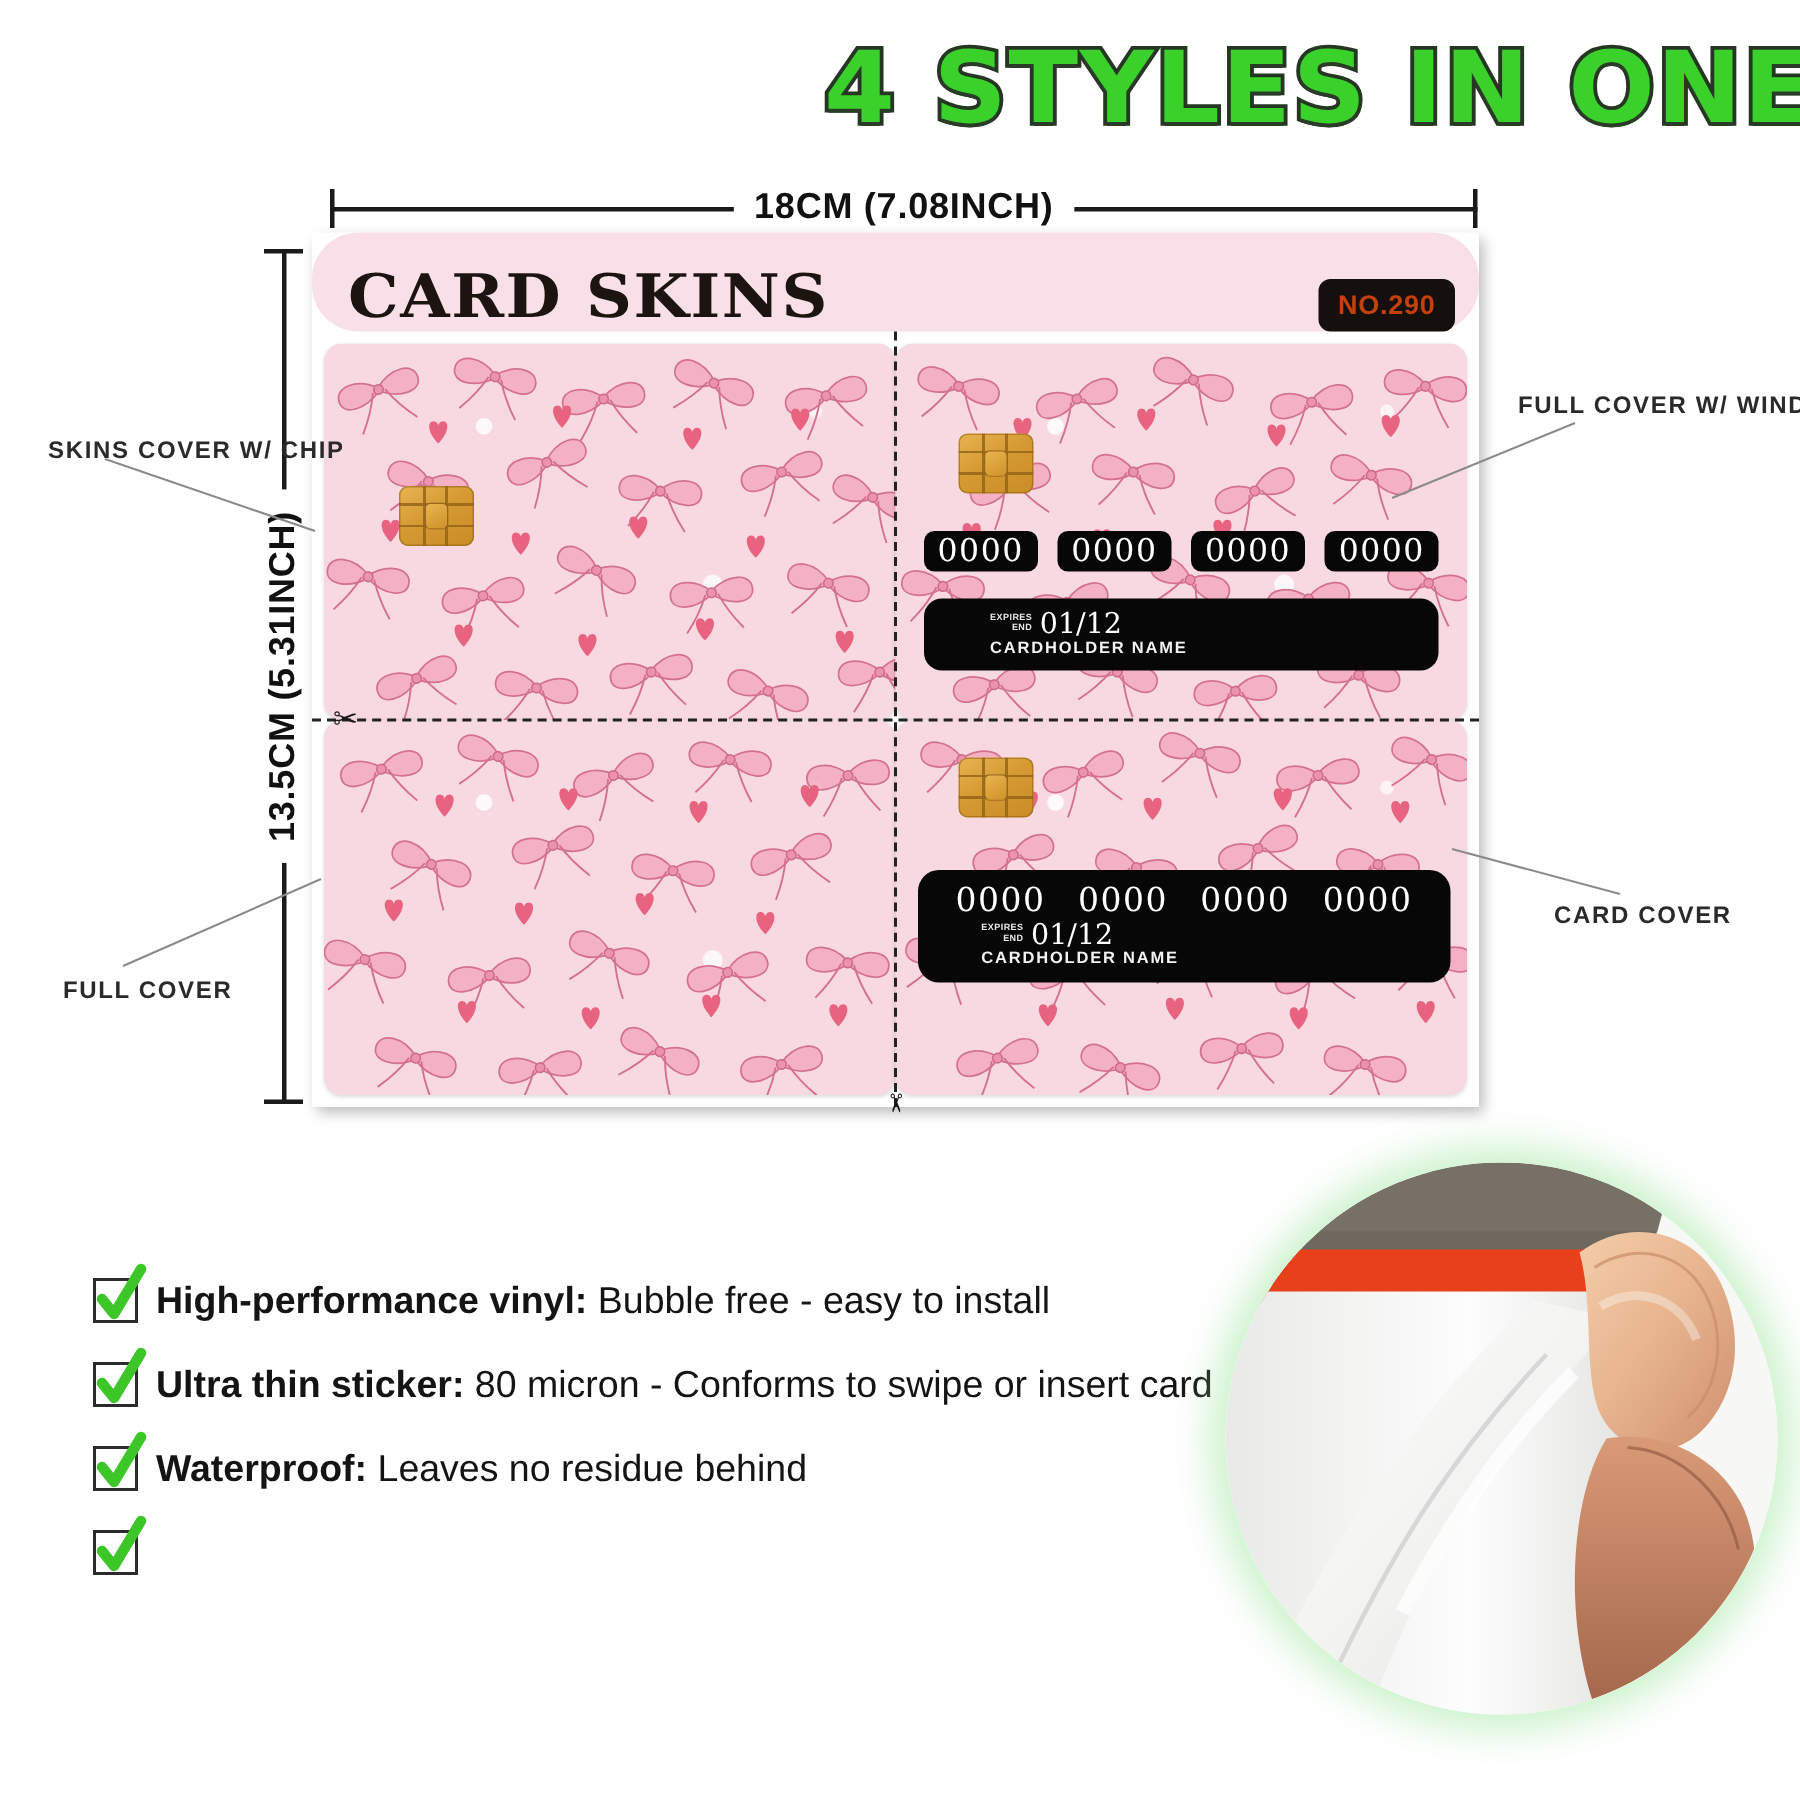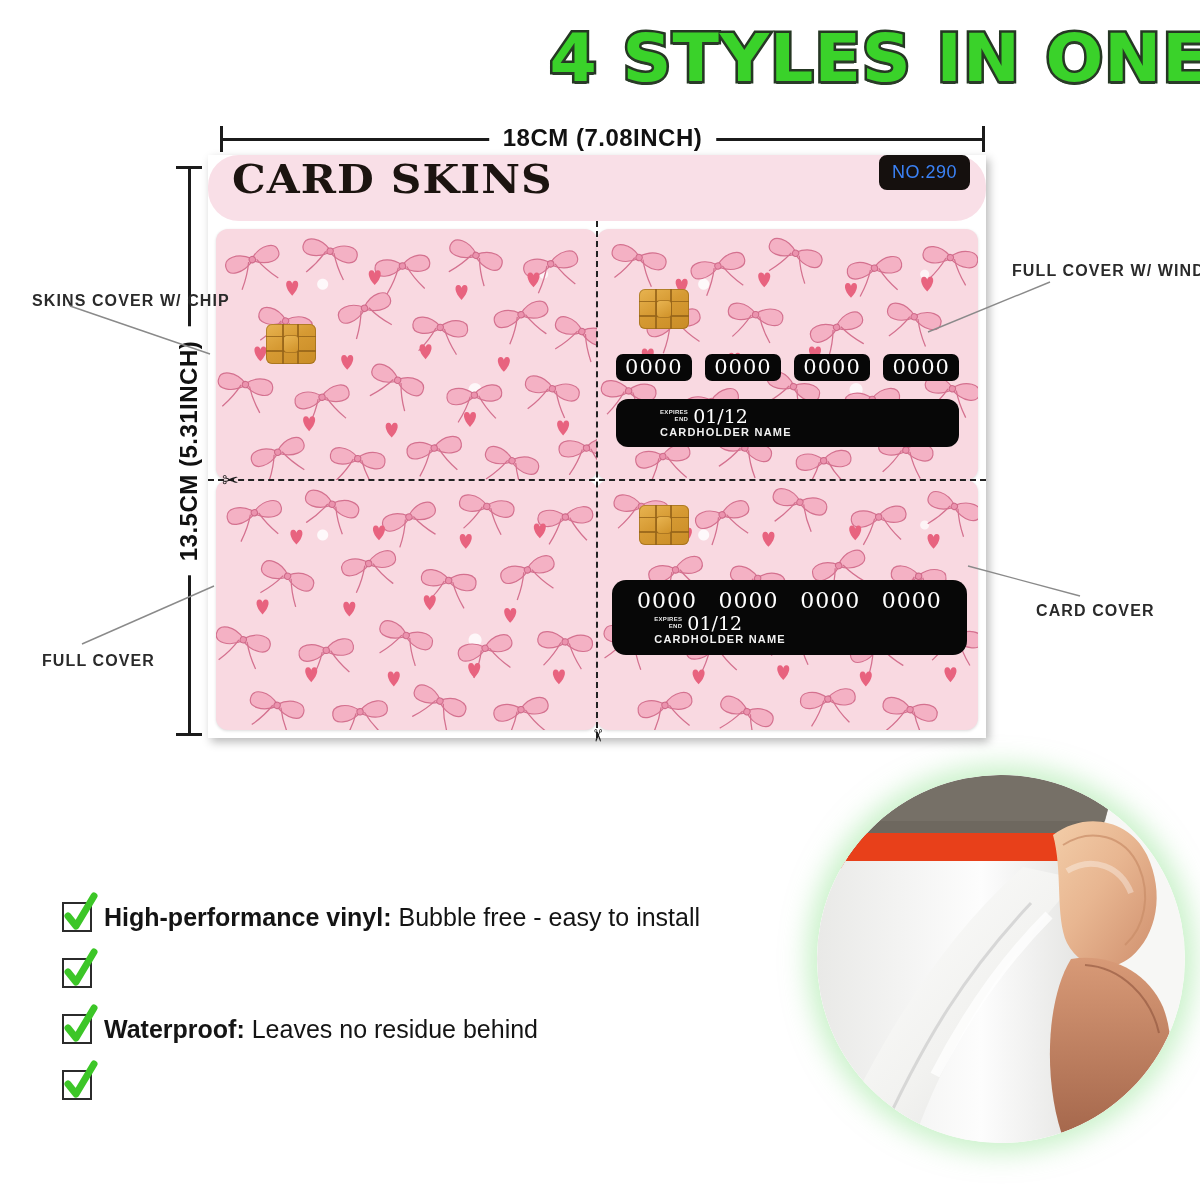--- a/index.html
+++ b/index.html
@@ -78,36 +78,36 @@
   .sheet {
     position: absolute;
     left: 208px; top: 155px;
     width: 778px; height: 583px;
     background: #ffffff;
     box-shadow: 3px 4px 9px rgba(0,0,0,.28);
   }
   .sheet-header {
     position: absolute; top: 0; left: 0; width: 100%; height: 66px;
     background: #f9dfe7;
-    display: flex; align-items: flex-start; justify-content: space-between;
-    padding: 0 16px 16px 24px;
+    display: flex; align-items: flex-end; justify-content: space-between;
+    padding: 0 16px 0 24px;
     border-radius: 31px;
   }
   .sheet-title {
     font-family: "DejaVu Serif", serif;
     font-weight: bold;
     font-size: 40px;
     letter-spacing: 1px;
     color: #1c1410;
     transform: scaleX(1.06);
     transform-origin: left center;
   }
   .sheet-no {
-    background: #15100e; color: #3b82f6;
-    font-size: 18px; font-weight: normal; letter-spacing: .5px;
+    background: #15100e; color: #c2410c;
+    font-size: 18px; font-weight: bold; letter-spacing: .5px;
     padding: 5px 11px; border-radius: 8px;
     border: 2px solid #15100e;
   }
 
   .cards-area {
     position: absolute; top: 66px; left: 0;
     width: 100%; height: 517px;
     padding: 8px;
   }
   .quadrant-grid {
@@ -237,21 +237,21 @@
     position: absolute;
     font-size: 16px; font-weight: 600; letter-spacing: 1.1px;
     color: #2a2a2a; white-space: nowrap;
   }
   .leader { position: absolute; }
   .leader svg { display: block; overflow: visible; }
 
   
   .features {
     position: absolute;
-    left: 62px; top: 896px; width: 760px;
+    left: 62px; top: 846px; width: 760px;
   }
   .feature {
     display: flex; align-items: center;
     margin-bottom: 14px;
     height: 42px;
   }
   .check {
     position: relative;
     width: 30px; height: 30px;
     border: 2px solid #2b2b2b;
@@ -550,20 +550,21 @@
     </span>
     <span class="feat-text"><b>High-performance vinyl:</b><span> Bubble free - easy to install</span></span>
   </div>
 
   <div class="feature">
     <span class="check">
       <svg width="40" height="44" viewBox="0 0 40 44">
           <path d="M8 24 L16 34 L34 4" fill="none" stroke="#3cc627" stroke-width="7" stroke-linecap="round" stroke-linejoin="round"></path>
         </svg>
     </span>
+    <span class="feat-text"><b>Ultra thin sticker:</b><span> 80 micron - Conforms to swipe or insert card</span></span>
   </div>
 
   <div class="feature">
     <span class="check">
       <svg width="40" height="44" viewBox="0 0 40 44">
           <path d="M8 24 L16 34 L34 4" fill="none" stroke="#3cc627" stroke-width="7" stroke-linecap="round" stroke-linejoin="round"></path>
         </svg>
     </span>
     <span class="feat-text"><b>Waterproof:</b><span> Leaves no residue behind</span></span>
   </div>

